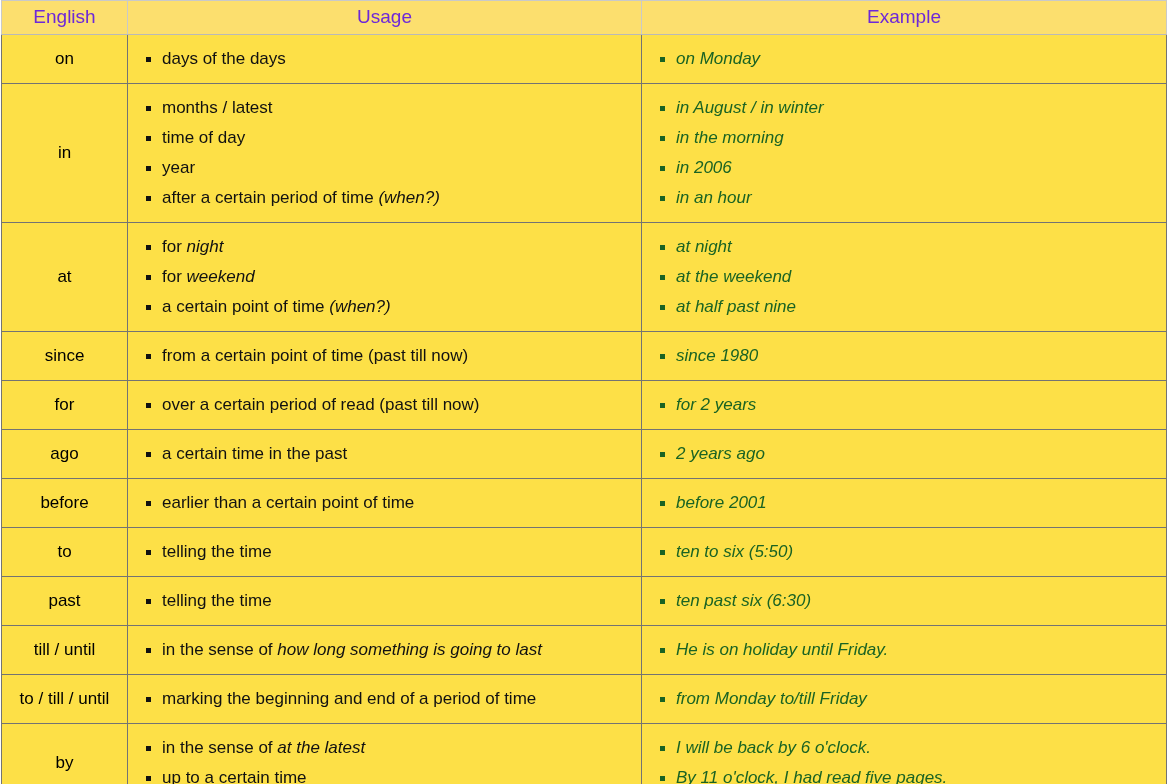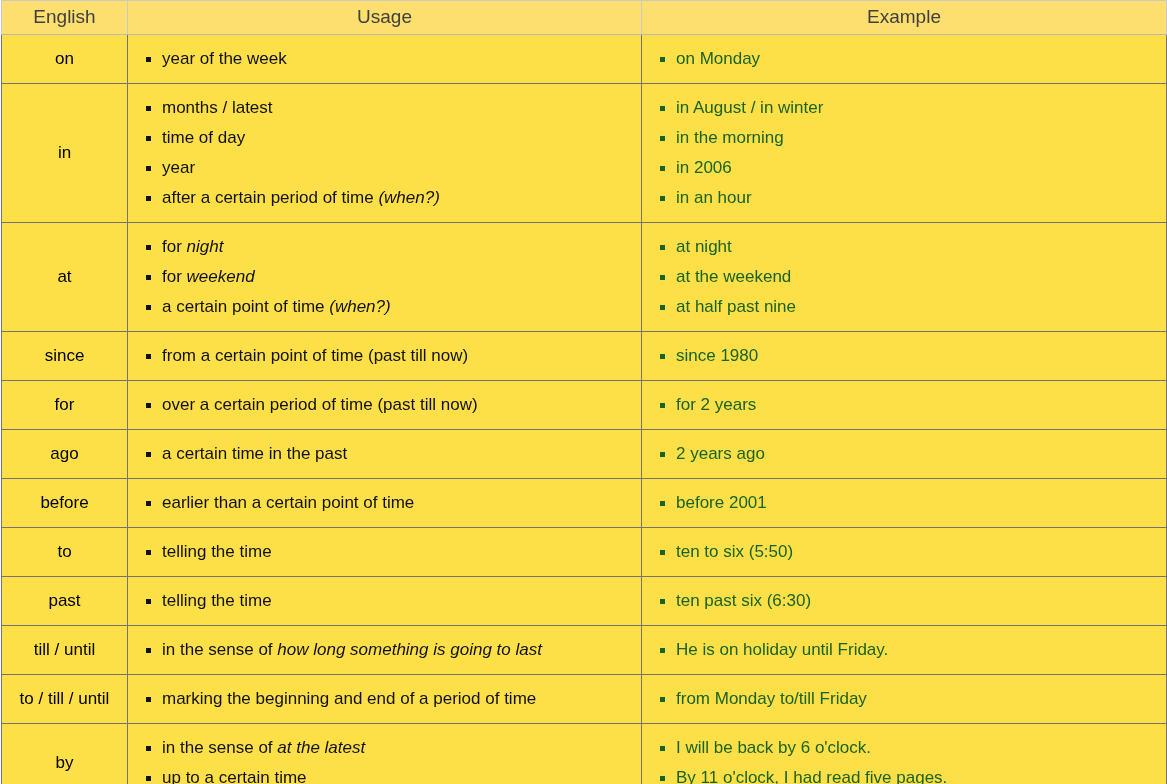--- a/index.html
+++ b/index.html
@@ -29,21 +29,21 @@
   table.prep-table col.col-english { width: 126px; }
   table.prep-table col.col-usage   { width: 514px; }
   table.prep-table col.col-example { width: 525px; }
 
   thead th {
     background: #fcdf6e;
     border: 1px solid #c9c9c9;
     border-bottom: 1px solid #b9b9b9;
     font-size: 19px;
     font-weight: normal;
-    color: #404040;
+    color: #6d28d9;
     text-align: center;
     padding: 5px 4px 6px 4px;
     height: 22px;
     line-height: 22px;
   }
 
   tbody td {
     border: 1px solid #737373;
     vertical-align: middle;
     padding: 0;
@@ -82,20 +82,21 @@
     position: absolute;
     left: 2px;
     top: 13px;
     width: 5px;
     height: 5px;
     background: #111111;
   }
 
   td.c-example ul.bl li {
     color: #1a6323;
+    font-style: italic;
   }
 
   td.c-example ul.bl li::before {
     background: #1a6323;
   }
 
   .it { font-style: italic; }
 </style>
 </head>
 <body>
@@ -112,21 +113,21 @@
         <th>English</th>
         <th>Usage</th>
         <th>Example</th>
       </tr>
     </thead>
     <tbody id="table-body">
         <tr>
           <td class="c-english"><span>on</span></td>
           <td class="c-usage">
             <ul class="bl">
-              <li><span>year of the week</span></li>
+              <li><span>days of the days</span></li>
             </ul>
           </td>
           <td class="c-example">
             <ul class="bl">
               <li>on Monday</li>
             </ul>
           </td>
         </tr>
         <tr>
           <td class="c-english"><span>in</span></td>
@@ -174,21 +175,21 @@
           <td class="c-example">
             <ul class="bl">
               <li>since 1980</li>
             </ul>
           </td>
         </tr>
         <tr>
           <td class="c-english"><span>for</span></td>
           <td class="c-usage">
             <ul class="bl">
-              <li><span>over a certain period of time (past till now)</span></li>
+              <li><span>over a certain period of read (past till now)</span></li>
             </ul>
           </td>
           <td class="c-example">
             <ul class="bl">
               <li>for 2 years</li>
             </ul>
           </td>
         </tr>
         <tr>
           <td class="c-english"><span>ago</span></td>

